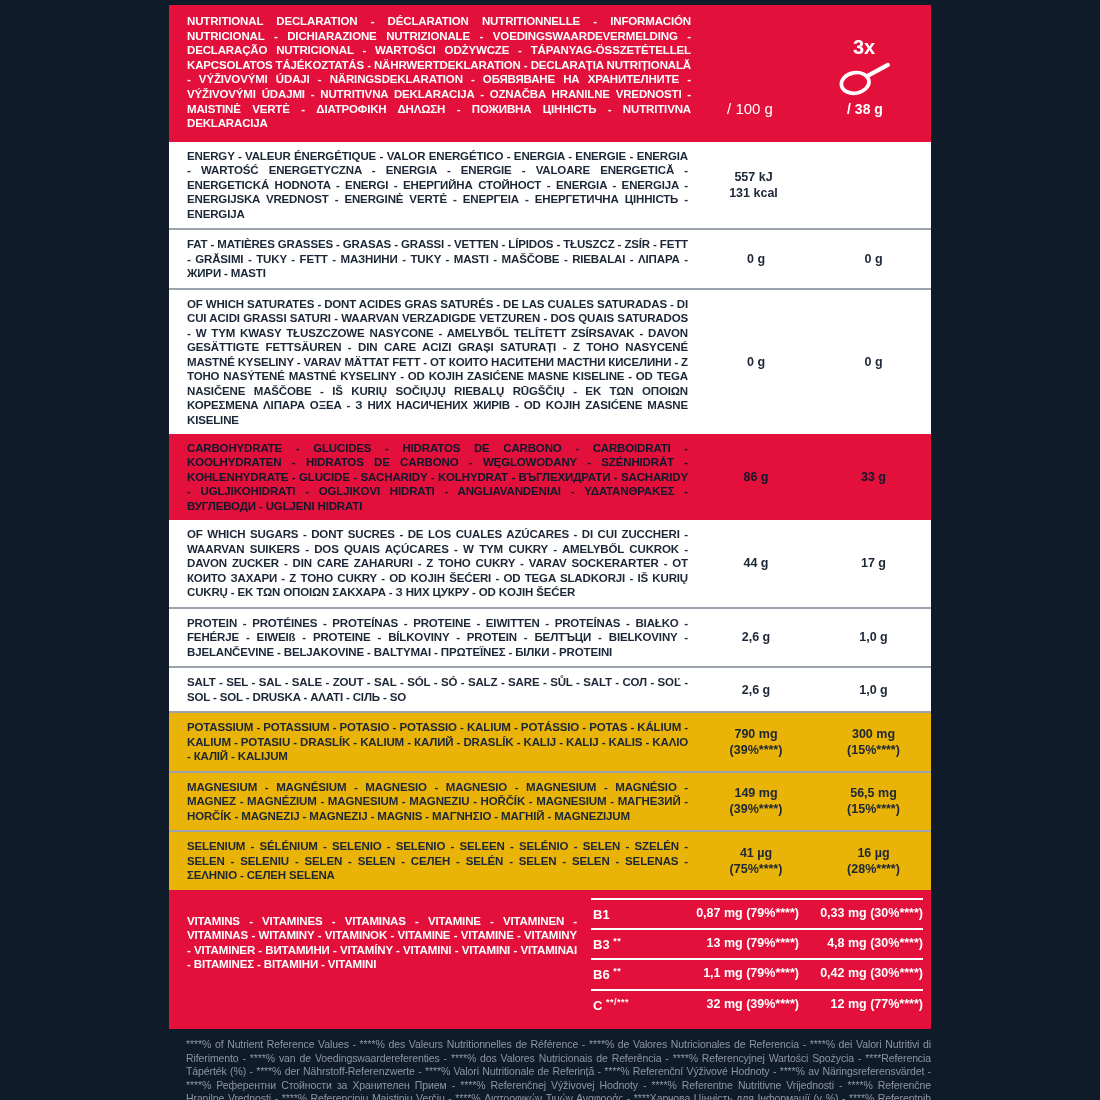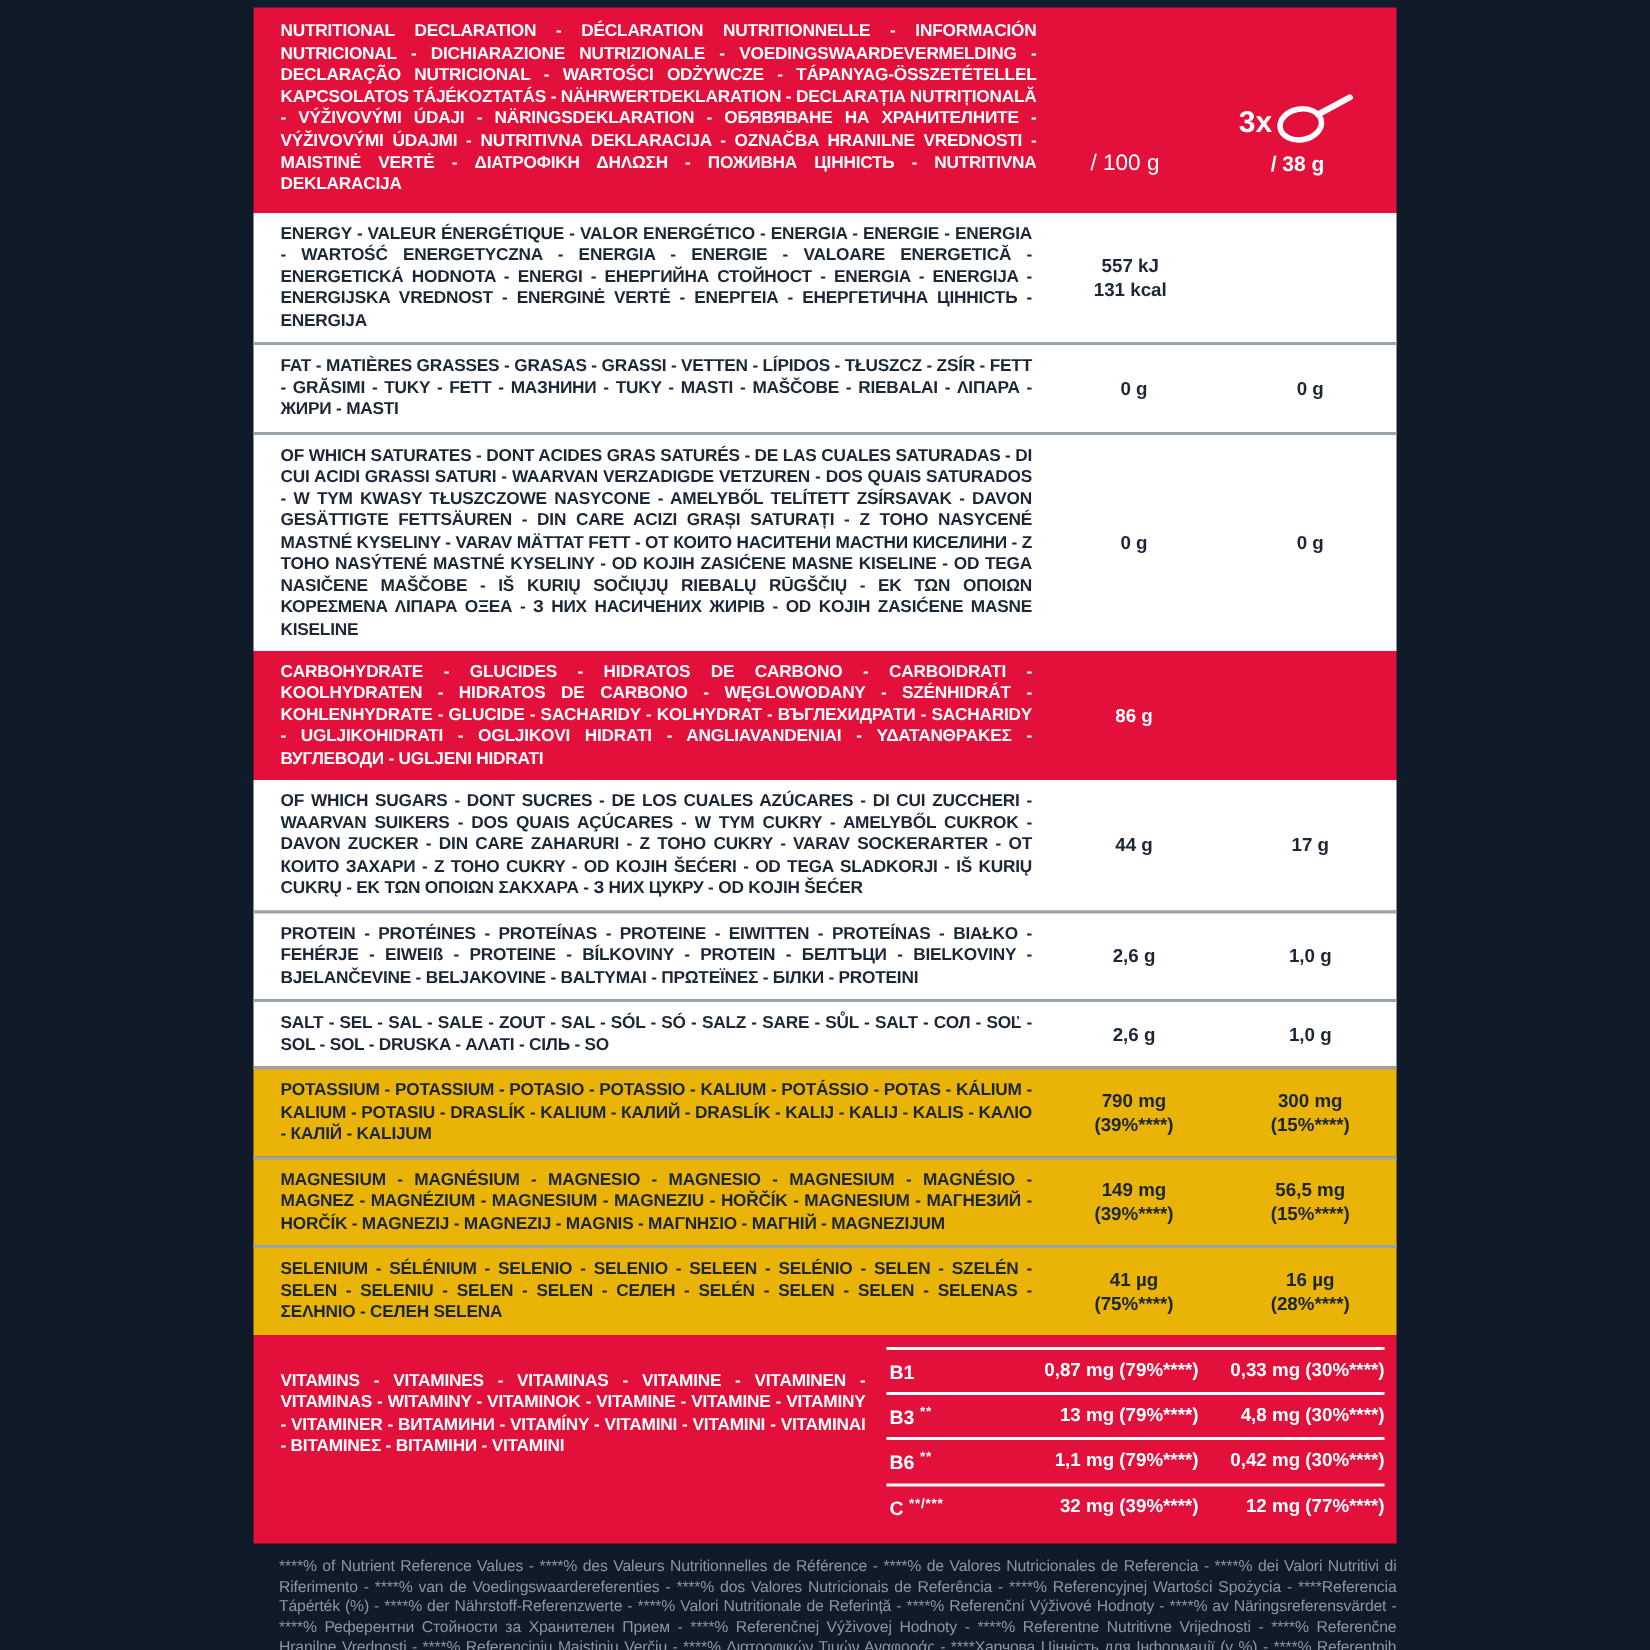--- a/index.html
+++ b/index.html
@@ -16,27 +16,27 @@
     background: #e3103c; color: #ffffff;
     display: flex; padding: 9px 10px 11px 18px;
   }
   .hdr-title {
     width: 512px; font-size: 11.5px; font-weight: bold;
     letter-spacing: -0.15px; line-height: 1.27; text-align: justify;
   }
   .hdr-cols { flex: 1; display: flex; align-items: flex-end; padding-bottom: 14px; }
   .hdr-col100 { width: 118px; text-align: center; font-size: 15px; font-weight: normal; }
   .hdr-colserv { width: 112px; text-align: center; }
-  .hdr-scoop { display: flex; align-items: center; justify-content: center; margin-bottom: 4px; }
+  .hdr-scoop { display: flex; align-items: center; justify-content: center; margin-bottom: 4px; flex-direction: column; }
   .hdr-3x { font-size: 20px; font-weight: bold; margin-right: 2px; margin-top: 10px; }
   .hdr-serv { font-size: 14px; font-weight: bold; }
 
   
   .row { display: flex; background: #ffffff; color: #1b2636; }
-  .row--red  { background: #e3103c; color: #ffffff; }
+  .row--red  { background: #e3103c; color: #0f172a; }
   .row--pink { background: #eab308; color: #1b2636; }
   .bt-gray { border-top: 2px solid #9aa3ae; }
   .row-name {
     width: 527px; padding: 7px 8px 7px 18px;
     font-size: 11.5px; font-weight: bold; letter-spacing: -0.15px;
     line-height: 1.26; text-align: justify;
   }
   .row-v {
     display: flex; align-items: center; justify-content: center;
     text-align: center; font-size: 12.5px; font-weight: bold;
@@ -110,20 +110,21 @@
 
   <div class="row bt-gray">
     <div class="row-name"><span>OF WHICH SATURATES</span><span> - DONT ACIDES GRAS SATURÉS - DE LAS CUALES SATURADAS - DI CUI ACIDI GRASSI SATURI - WAARVAN VERZADIGDE VETZUREN - DOS QUAIS SATURADOS - W TYM KWASY TŁUSZCZOWE NASYCONE - AMELYBŐL TELÍTETT ZSÍRSAVAK - DAVON GESÄTTIGTE FETTSÄUREN - DIN CARE ACIZI GRAȘI SATURAȚI - Z TOHO NASYCENÉ MASTNÉ KYSELINY - VARAV MÄTTAT FETT - ОТ КОИТО НАСИТЕНИ МАСТНИ КИСЕЛИНИ - Z TOHO NASÝTENÉ MASTNÉ KYSELINY - OD KOJIH ZASIĆENE MASNE KISELINE - OD TEGA NASIČENE MAŠČOBE - IŠ KURIŲ SOČIŲJŲ RIEBALŲ RŪGŠČIŲ - ΕΚ ΤΩΝ ΟΠΟΙΩΝ ΚΟΡΕΣΜΕΝΑ ΛΙΠΑΡΑ ΟΞΕΑ - З НИХ НАСИЧЕНИХ ЖИРІВ - OD KOJIH ZASIĆENE MASNE KISELINE</span></div>
     <div class="row-v row-v1">0 g</div>
     <div class="row-v row-v2">0 g</div>
   </div>
 
   <div class="row row--red">
     <div class="row-name"><span>CARBOHYDRATE</span><span> - GLUCIDES - HIDRATOS DE CARBONO - CARBOIDRATI - KOOLHYDRATEN - HIDRATOS DE CARBONO - WĘGLOWODANY - SZÉNHIDRÁT - KOHLENHYDRATE - GLUCIDE - SACHARIDY - KOLHYDRAT - ВЪГЛЕХИДРАТИ - SACHARIDY - UGLJIKOHIDRATI - OGLJIKOVI HIDRATI - ANGLIAVANDENIAI - ΥΔΑΤΑΝΘΡΑΚΕΣ - ВУГЛЕВОДИ - UGLJENI HIDRATI</span></div>
     <div class="row-v row-v1">86 g</div>
+    <div class="row-v row-v2">33 g</div>
   </div>
 
   <div class="row">
     <div class="row-name"><span>OF WHICH SUGARS</span><span> - DONT SUCRES - DE LOS CUALES AZÚCARES - DI CUI ZUCCHERI - WAARVAN SUIKERS - DOS QUAIS AÇÚCARES - W TYM CUKRY - AMELYBŐL CUKROK - DAVON ZUCKER - DIN CARE ZAHARURI - Z TOHO CUKRY - VARAV SOCKERARTER - ОТ КОИТО ЗАХАРИ - Z TOHO CUKRY - OD KOJIH ŠEĆERI - OD TEGA SLADKORJI - IŠ KURIŲ CUKRŲ - ΕΚ ΤΩΝ ΟΠΟΙΩΝ ΣΑΚΧΑΡΑ - З НИХ ЦУКРУ - OD KOJIH ŠEĆER</span></div>
     <div class="row-v row-v1">44 g</div>
     <div class="row-v row-v2">17 g</div>
   </div>
 
   <div class="row bt-gray">
     <div class="row-name"><span>PROTEIN</span><span> - PROTÉINES - PROTEÍNAS - PROTEINE - EIWITTEN - PROTEÍNAS - BIAŁKO - FEHÉRJE - EIWEIß - PROTEINE - BÍLKOVINY - PROTEIN - БЕЛТЪЦИ - BIELKOVINY - BJELANČEVINE - BELJAKOVINE - BALTYMAI - ΠΡΩΤΕΪΝΕΣ - БІЛКИ - PROTEINI</span></div>

